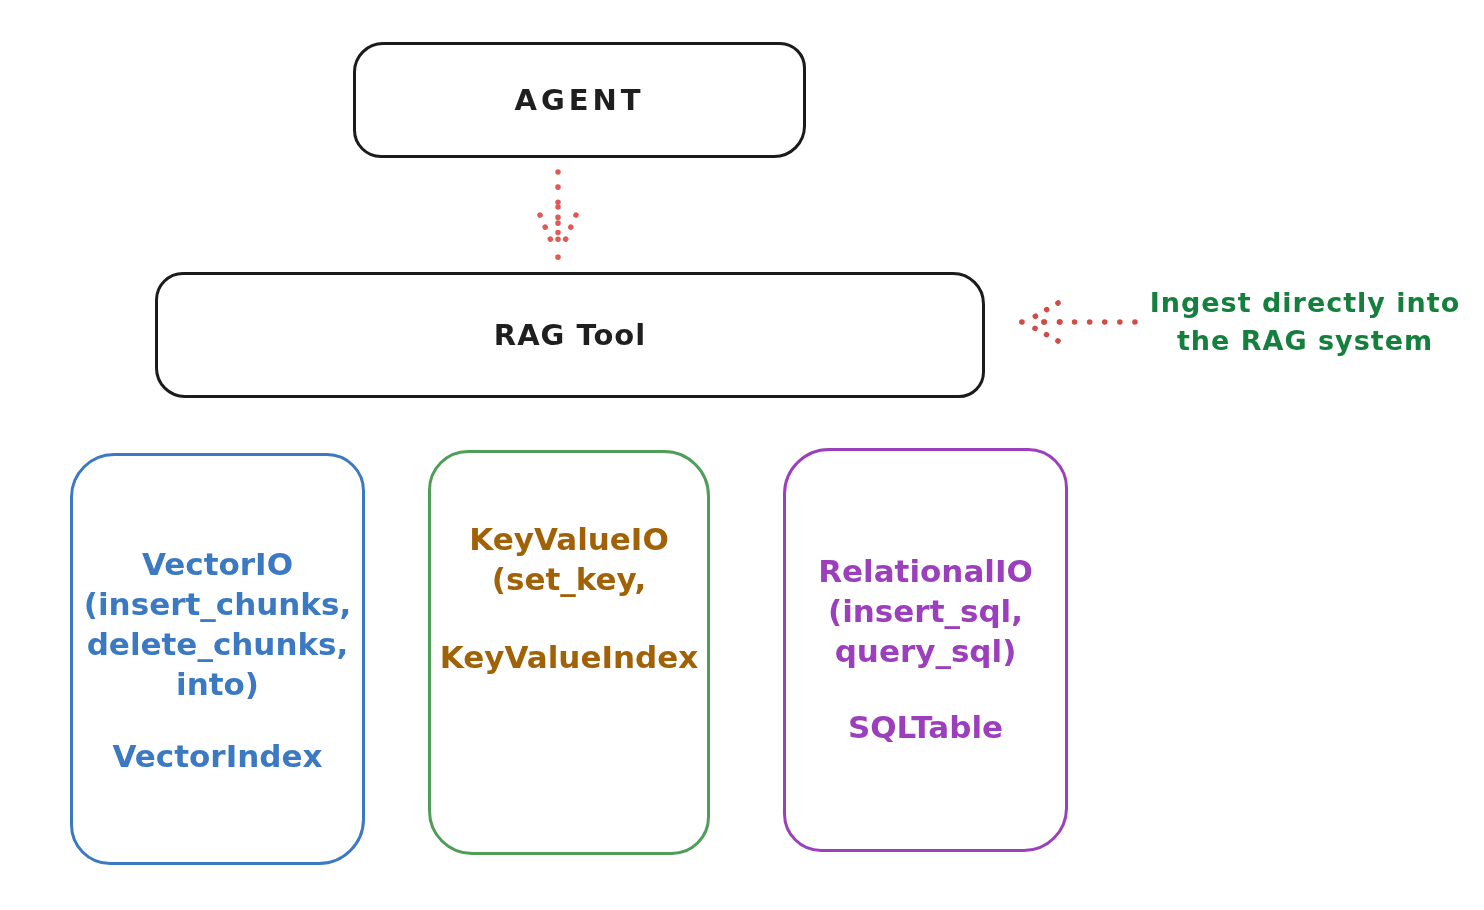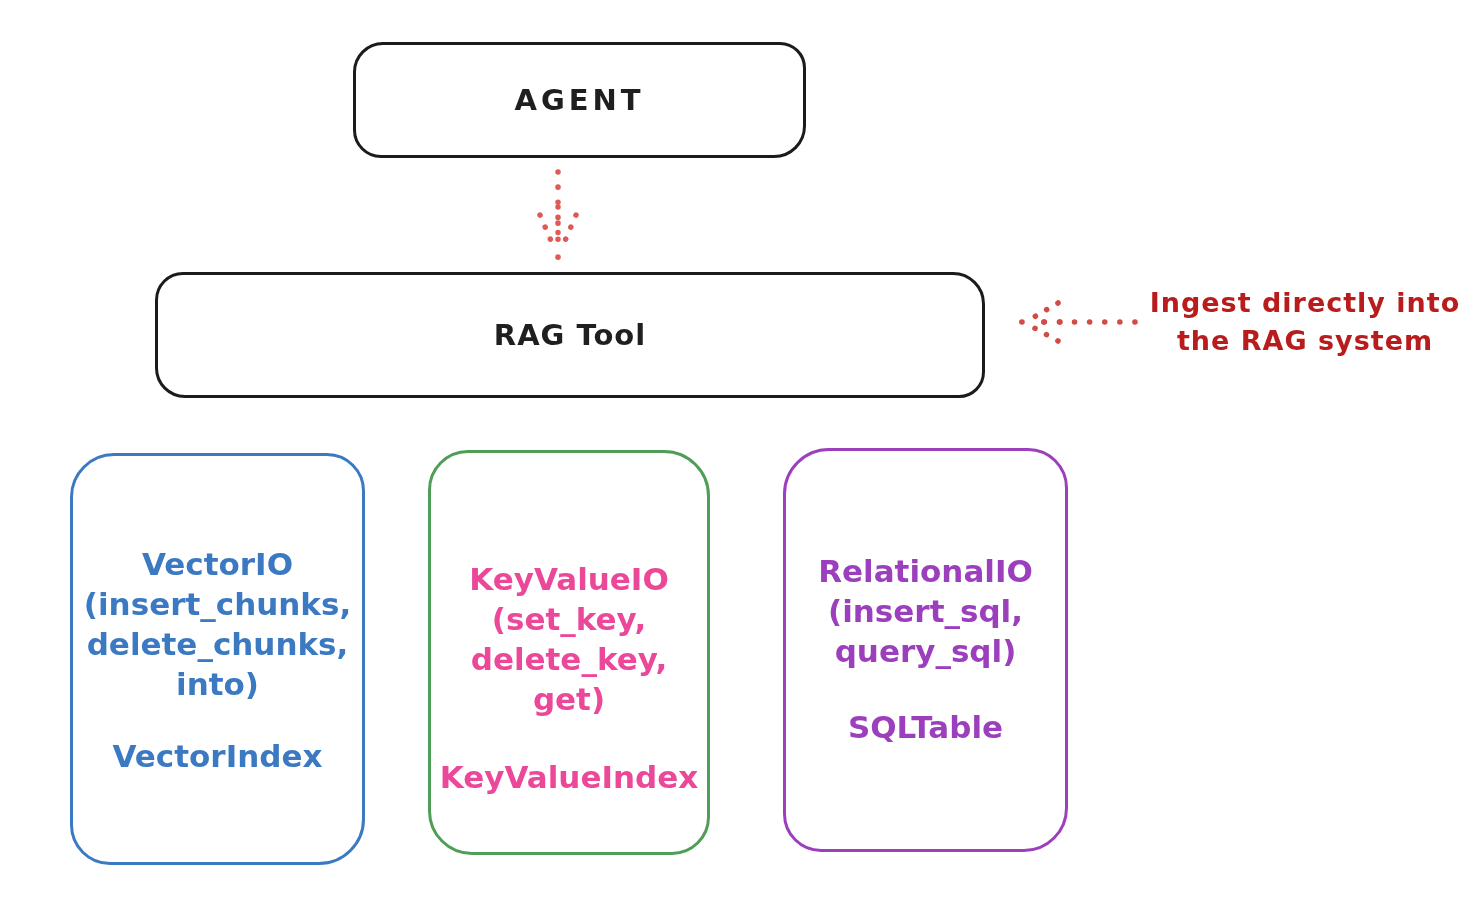--- a/index.html
+++ b/index.html
@@ -63,40 +63,40 @@
     border: 3px solid #3b79c2;
     color: #3b79c2;
     border-radius: 44px 38px 46px 40px;
     padding-top: 88px;
   }
   .vector-node .footer { margin-top: 32px; }
   .keyvalue-node {
     left: 428px; top: 450px;
     width: 282px; height: 405px;
     border: 3px solid #4f9e58;
-    color: #ec4899;
+    color: #a16207;
     border-radius: 40px 46px 38px 44px;
-    padding-top: 106px;
+    padding-top: 66px;
   }
   .keyvalue-node .footer { margin-top: 38px; }
   .relational-node {
     left: 783px; top: 448px;
     width: 285px; height: 404px;
     border: 3px solid #9c3fbd;
     color: #9c3fbd;
     border-radius: 46px 40px 44px 38px;
     padding-top: 100px;
   }
   .relational-node .footer { margin-top: 36px; }
   .annotation {
     position: absolute;
     left: 1140px; top: 284px;
     width: 330px;
     text-align: center;
-    color: #b91c1c;
+    color: #15803d;
     font-weight: bold;
     font-size: 27px;
     line-height: 38px;
     letter-spacing: 1px;
   }
 </style>
 </head>
 <body>
 
 <div class="canvas">
@@ -137,21 +137,20 @@
     <span>VectorIO</span>
     <span>(insert_chunks,</span>
     <span>delete_chunks,</span>
     <span>into)</span>
     <span class="footer">VectorIndex</span>
   </div>
 
   <div class="node store-node keyvalue-node">
     <span>KeyValueIO</span>
     <span>(set_key,</span>
-    <span>delete_key, get)</span>
     <span class="footer">KeyValueIndex</span>
   </div>
 
   <div class="node store-node relational-node">
     <span>RelationalIO</span>
     <span>(insert_sql,</span>
     <span>query_sql)</span>
     <span class="footer">SQLTable</span>
   </div>
 

